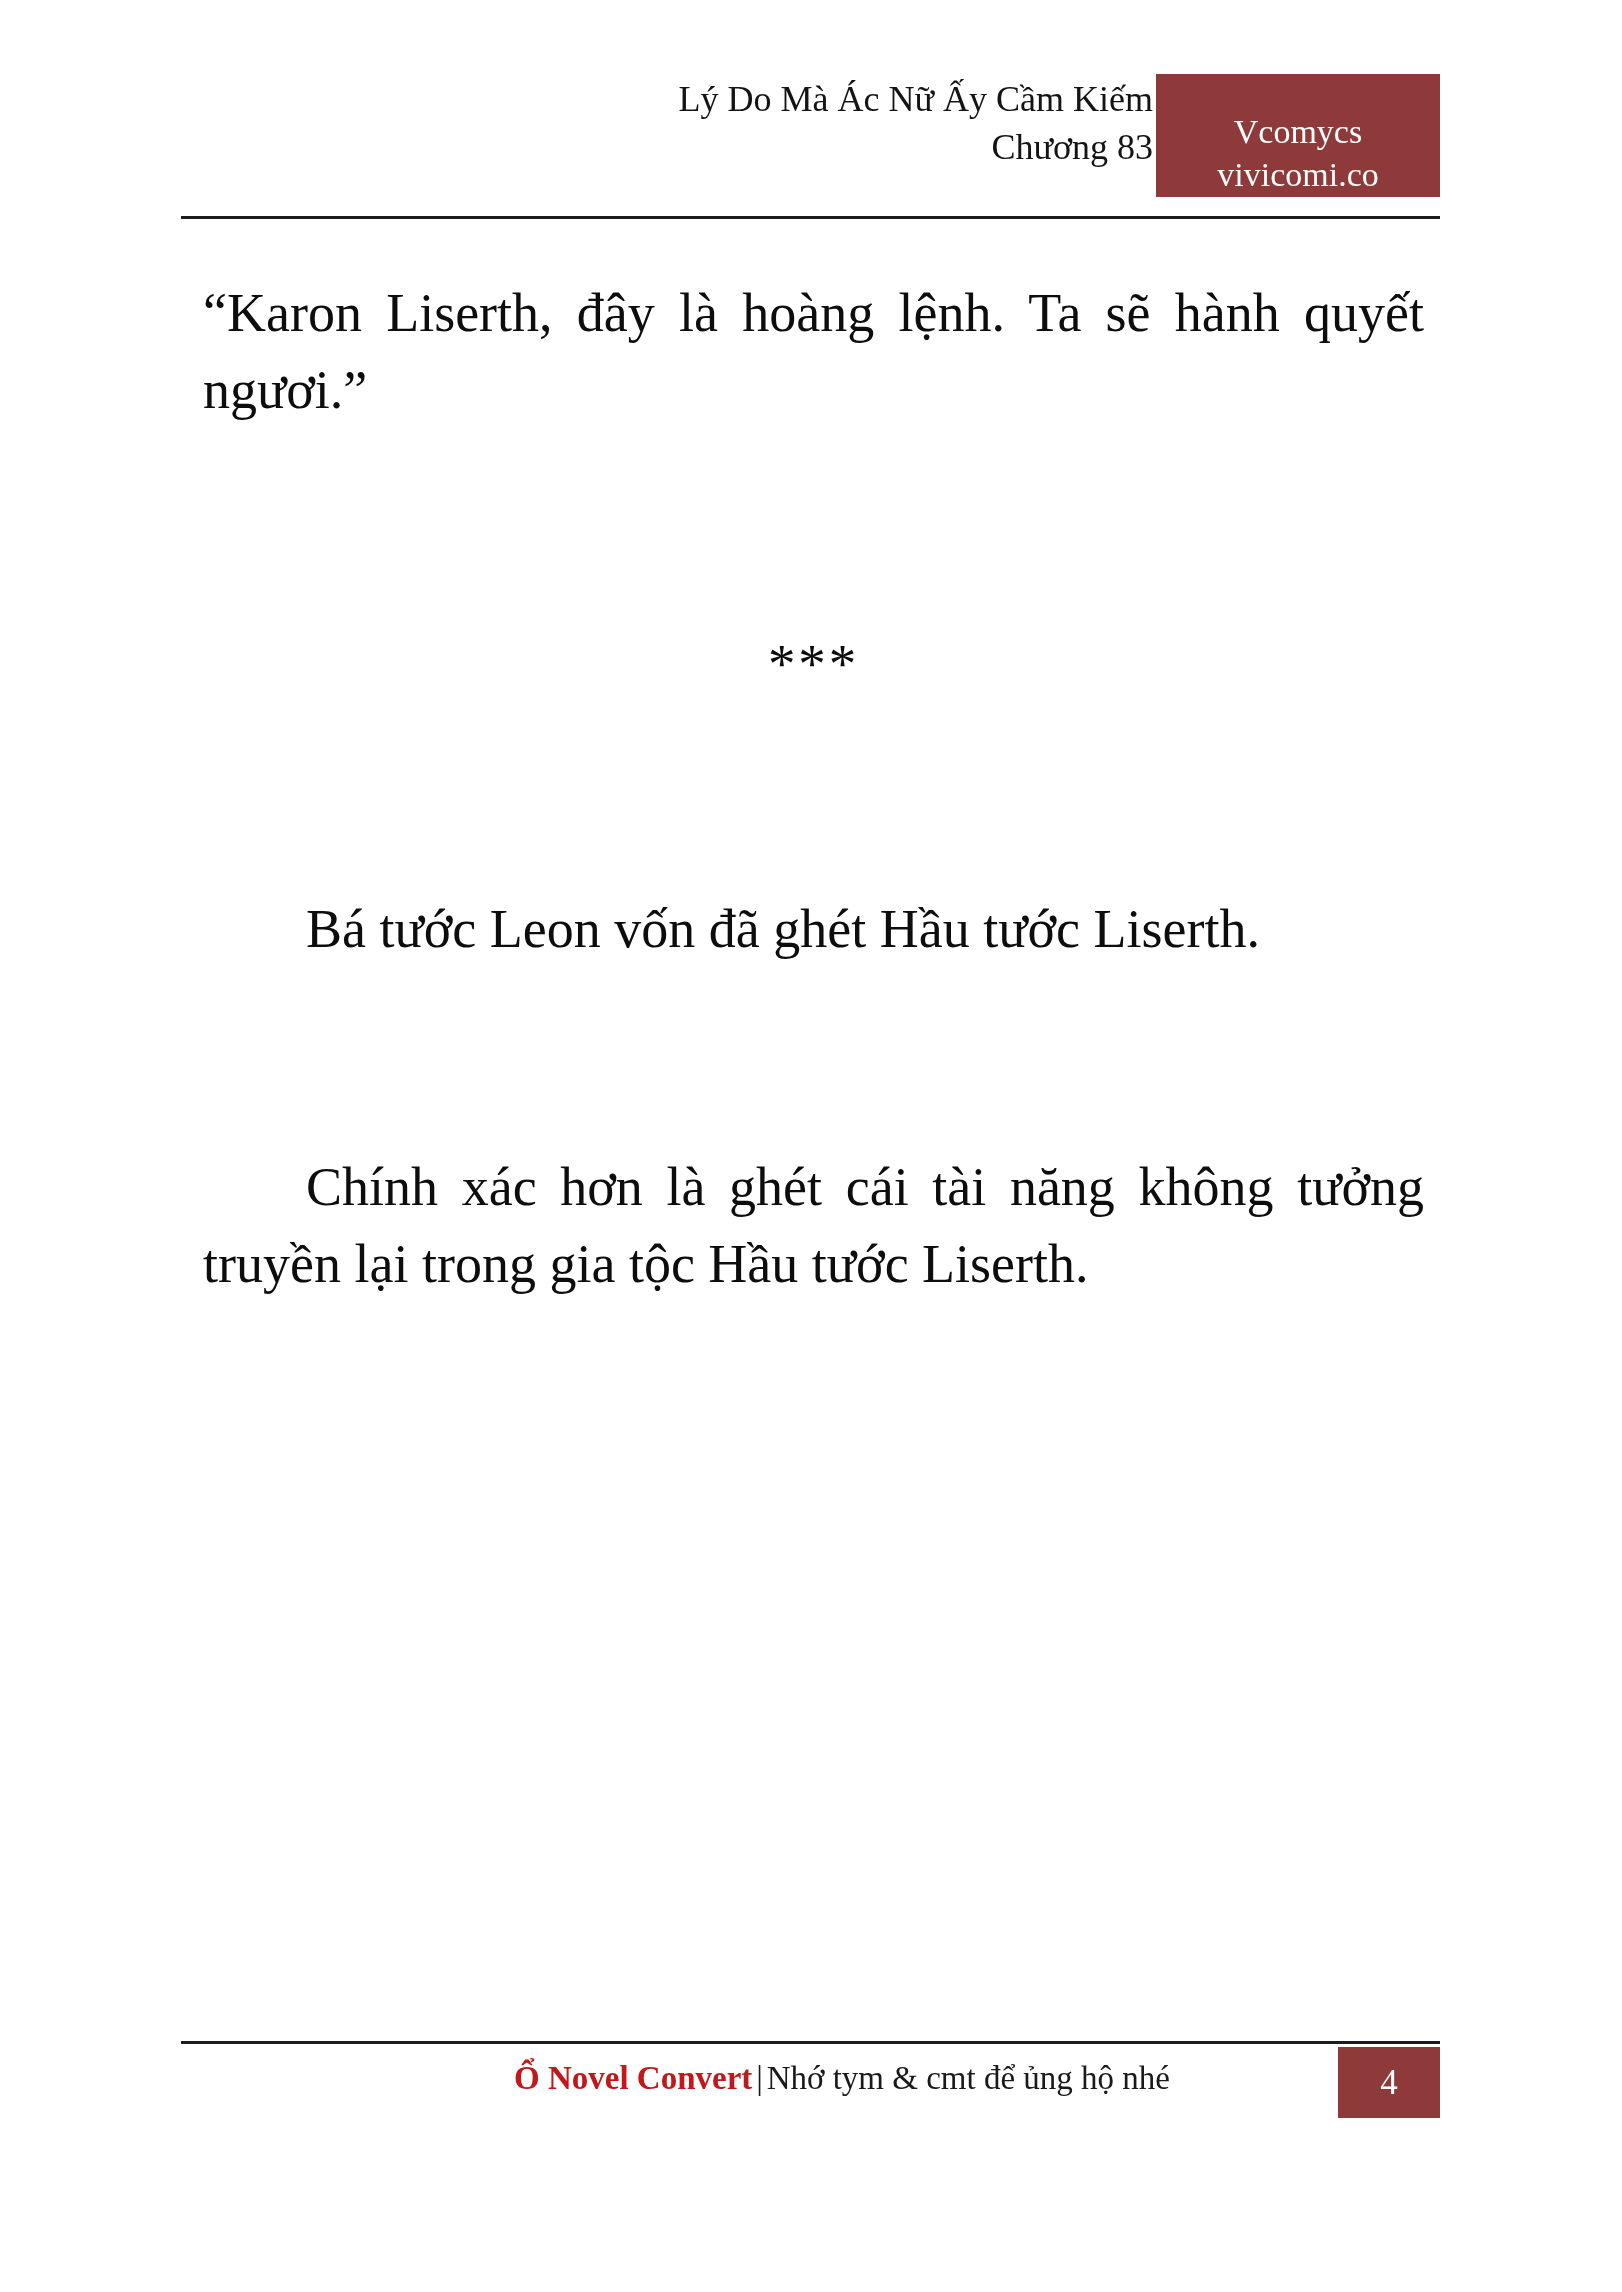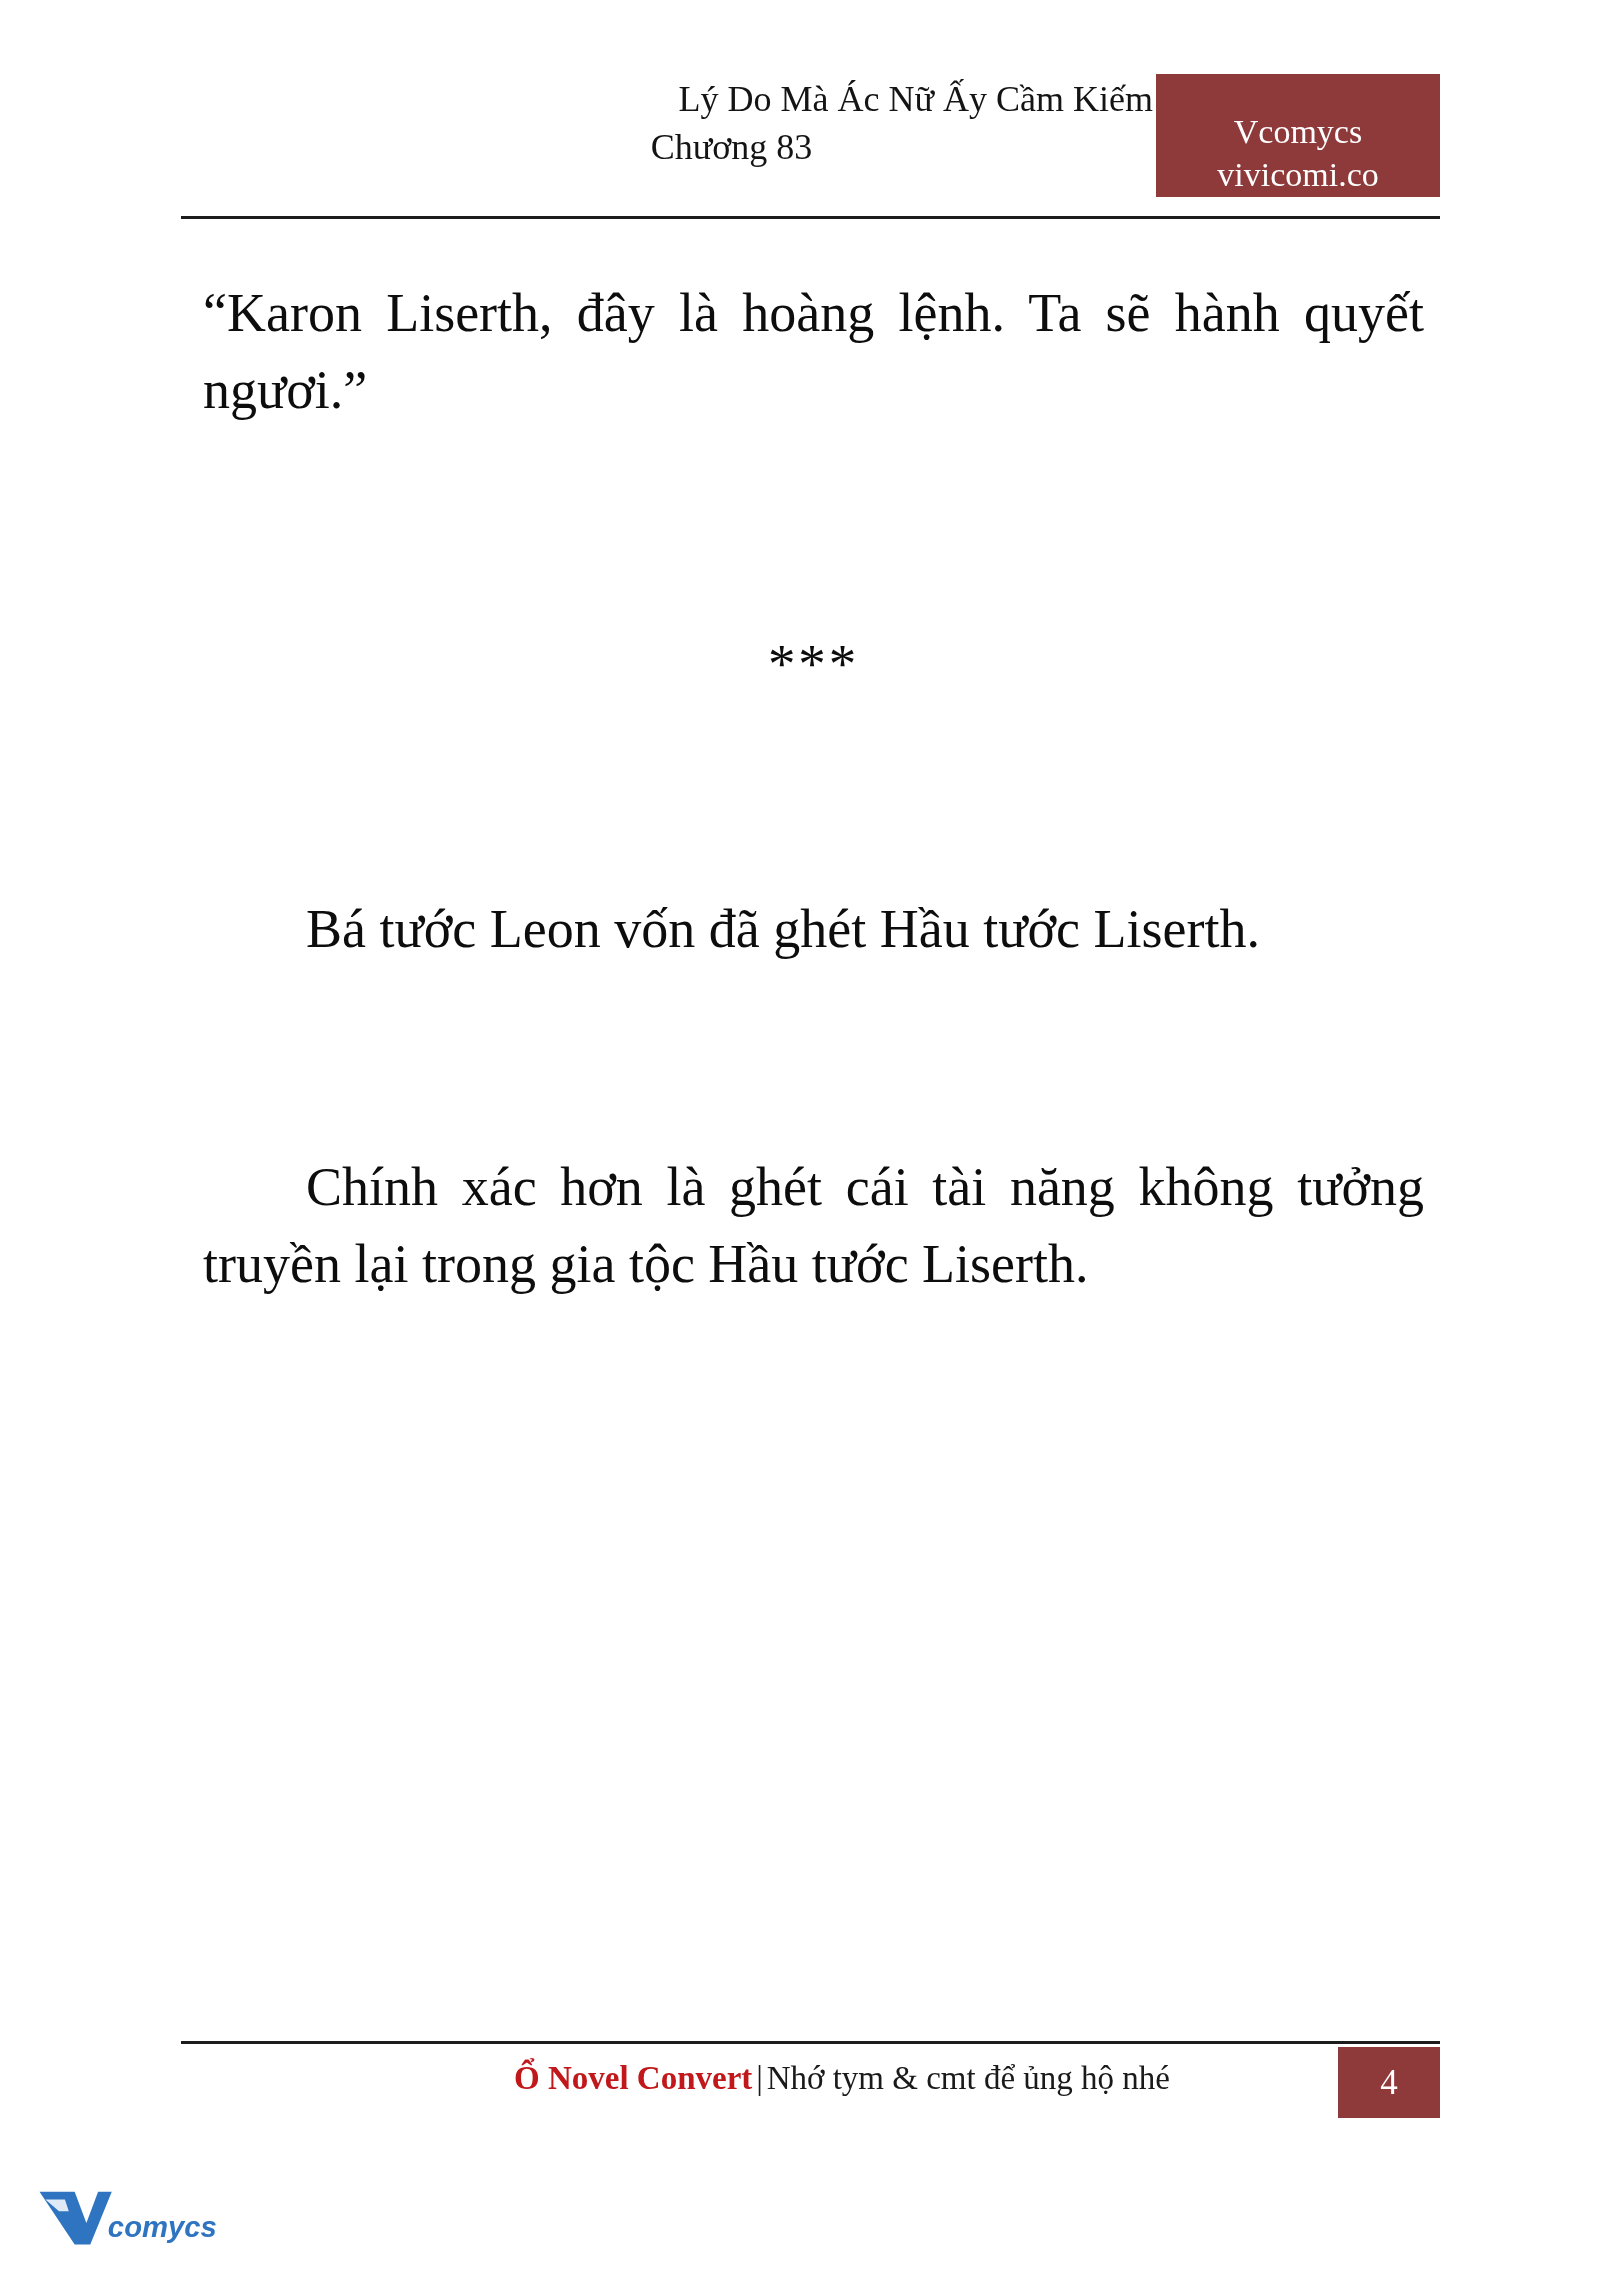--- a/index.html
+++ b/index.html
@@ -38,21 +38,21 @@
     right: 287px;
     top: 0;
     width: 843px;
     text-align: right;
     font-size: 36px;
     line-height: 1.33;
     color: #141414;
     font-family: "Liberation Serif", serif;
   }
   .header-title { display: block; white-space: nowrap; }
-  .header-chapter { display: block; white-space: nowrap; text-align: center; }
+  .header-chapter { display: block; white-space: nowrap; }
 
   .header-badge {
     position: absolute;
     right: 0;
     top: -2px;
     width: 284px;
     height: 123px;
     background: #8f3a3a;
     color: #ffffff;
     display: flex;
@@ -208,26 +208,15 @@
   </div>
 
   <div class="footer-rule"></div>
   <div class="footer">
     <div class="footer-inner">
       <span class="footer-brand">Ổ Novel Convert</span><span class="footer-sep">|</span><span class="footer-note">Nhớ tym &amp; cmt để ủng hộ nhé</span>
     </div>
     <div class="page-number">4</div>
   </div>
 
-  <div class="watermark">
-    <svg width="216" height="82" viewBox="0 0 220 84" xmlns="http://www.w3.org/2000/svg" aria-hidden="true">
-      <g fill="#2f74c0">
-        <path d="M4 8 L40 8 L52 40 L64 8 L78 8 L56 62 L40 62 Z"></path>
-        <path d="M10 16 L30 16 L34 28 L24 28 Z" fill="#ffffff" opacity="0.85"></path>
-      </g>
-      <g fill="#2f74c0" font-family="Liberation Sans, sans-serif" font-size="30" font-style="italic" font-weight="bold">
-        <text x="74" y="54">comycs</text>
-      </g>
-    </svg>
-  </div>
 
 </div>
 
 
 </body></html>

